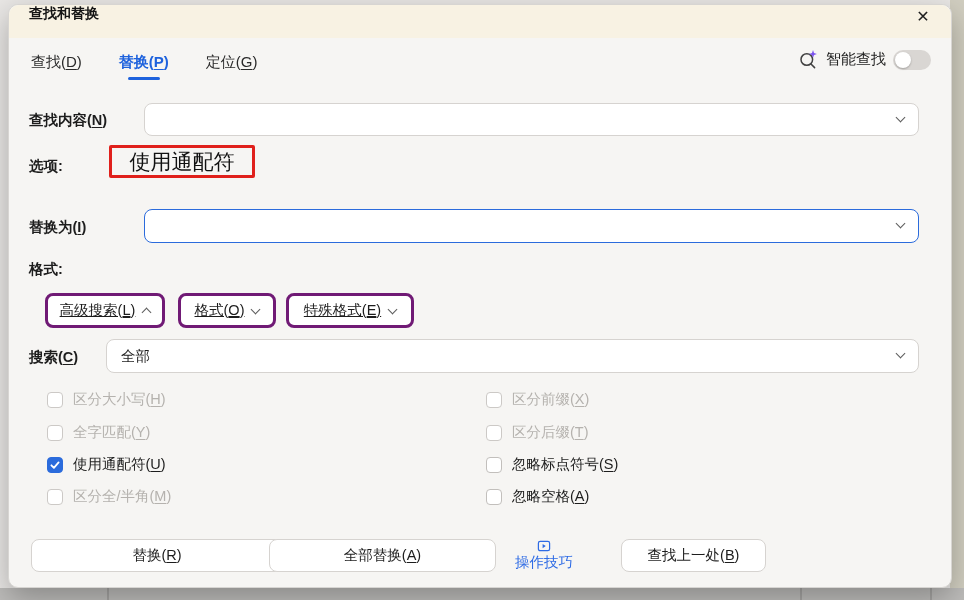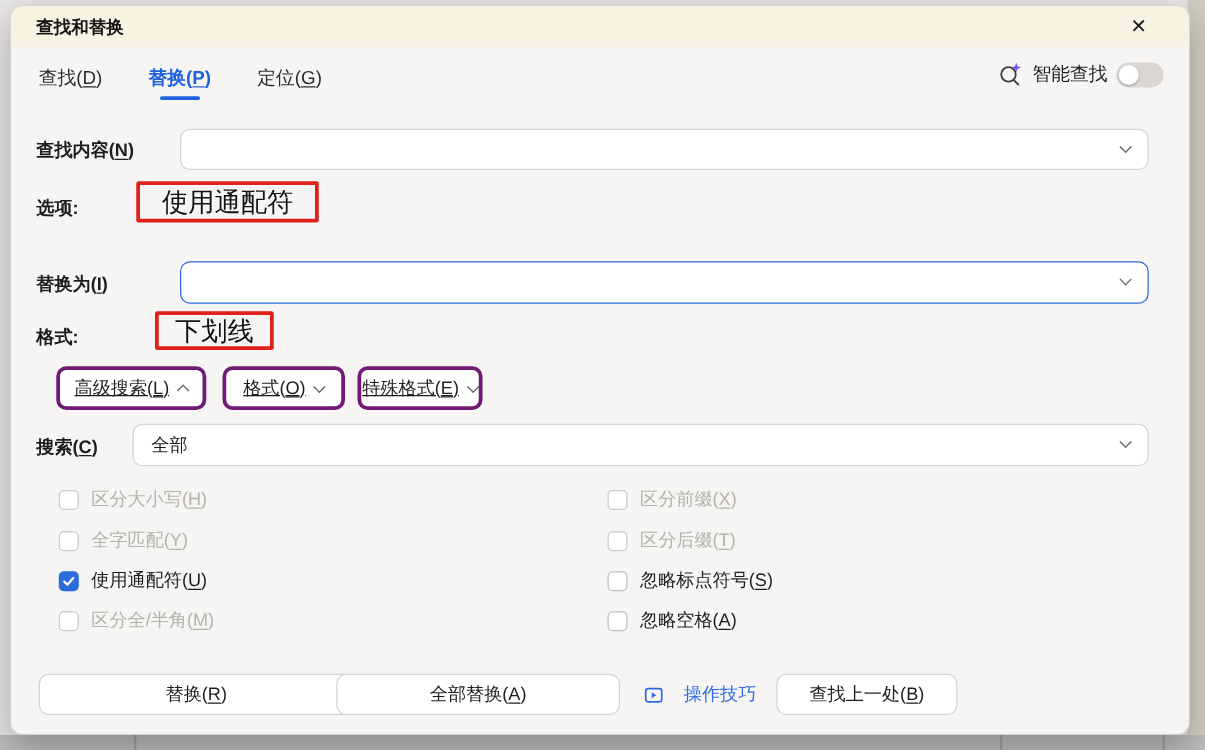--- a/index.html
+++ b/index.html
@@ -11,21 +11,21 @@
   .bg-top { position:absolute; left:0; top:0; width:964px; height:588px; background:#e9e7e5; }
   .bg-right { position:absolute; right:0; top:0; width:14px; height:588px; background:#d1cec0; }
   .bg-line { position:absolute; top:588px; height:12px; width:2px; background:#a5a4a2; }
 
   
   .dialog { position:absolute; left:8px; top:4px; width:944px; height:584px;
     background:#f6f5f3; border-radius:10px; box-shadow:0 10px 30px rgba(0,0,0,.28);
     border:1px solid #d7d5d2; }
 
   .titlebar { position:absolute; left:0; top:0; right:0; height:33px; background:#f8f2e3;
-    border-radius:10px 10px 0 0; display:flex; align-items:center; padding:0 26px 0 20px; }
+    border-radius:10px 10px 0 0; display:flex; align-items:flex-start; padding:0 14px 0 20px; }
   .title { font-weight:bold; font-size:14px; color:#141414; }
   .close-btn { margin-left:auto; background:none; border:none; font-size:16px; color:#202020;
     cursor:pointer; width:28px; height:24px; line-height:24px; text-align:center; }
 
   .tabbar { position:absolute; left:0; top:42px; right:0; height:30px; display:flex;
     align-items:center; padding-left:22px; }
   .tab { position:relative; margin-right:37px; font-size:15px; color:#2a2a2a; cursor:pointer; }
   .tab.active { color:#1e62dd; font-weight:bold; }
   .tab-underline { position:absolute; left:50%; transform:translateX(-50%); bottom:-8px;
     width:32px; height:3px; border-radius:2px; background:#1e62dd; }
@@ -60,22 +60,22 @@
     flex:0 0 auto; display:flex; align-items:center; justify-content:center; }
   .cb.checked { background:#2b6bdc; border-color:#2b6bdc; }
   .cb-label { font-size:14.5px; color:#1d1d1d; }
   .cb-row.disabled .cb-label { color:#b5b2ae; }
   .cb-row.disabled .cb { border-color:#ccc9c6; }
 
   .footer-btn { position:absolute; top:534px; height:33px; background:#fff; border:1px solid #d6d3d0;
     border-radius:8px; font-size:14.5px; color:#1d1d1d; cursor:pointer; text-align:center;
     display:flex; align-items:center; justify-content:center; }
   .footer-btn.primary { background:#2264df; border-color:#2264df; color:#fff; }
-  .tips-link { position:absolute; top:534px; height:33px; display:flex; align-items:center; gap:16px;
-    color:#2e6be5; font-size:14.5px; cursor:pointer; background:none; border:none; }
+  .tips-link { position:absolute; top:534px; height:33px; display:flex; align-items:center; gap:0;
+    color:#2e6be5; font-size:14.5px; cursor:pointer; background:none; border:none;flex-direction:column; }
 </style>
 </head>
 <body>
 
 <div class="bg-top"></div>
 <div class="bg-right"></div>
 <div class="bg-line" style="left:107px;"></div>
 <div class="bg-line" style="left:800px;"></div>
 <div class="bg-line" style="left:930px;"></div>
 
@@ -115,33 +115,30 @@
     <span>使用通配符</span>
   </div>
 
   <span class="field-label" style="top:213px;"><span>替换为(</span><span class="key">I</span><span>)</span></span>
   <div class="combo focused" style="left:135px; top:204px; width:775px; height:34px;">
     <span class="combo-value"></span>
     <i class="chev"></i>
   </div>
 
   <span class="field-label" style="top:255px;">格式:</span>
-  <div class="red-box" style="left:115px; top:244px; width:95px; height:31px;">
-    <span>下划线</span>
-  </div>
 
   <button class="tool-btn" style="left:36px; top:288px; width:120px;">
     <span><span>高级搜索(</span><span class="key">L</span><span>)</span></span>
     <i class="chev up"></i>
   </button>
   <button class="tool-btn" style="left:169px; top:288px; width:98px;">
     <span><span>格式(</span><span class="key">O</span><span>)</span></span>
     <i class="chev down"></i>
   </button>
-  <button class="tool-btn" style="left:277px; top:288px; width:100px;">
+  <button class="tool-btn" style="left:277px; top:288px; width:128px;">
     <span><span>特殊格式(</span><span class="key">E</span><span>)</span></span>
     <i class="chev down"></i>
   </button>
 
   <span class="field-label" style="top:343px;"><span>搜索(</span><span class="key">C</span><span>)</span></span>
   <div class="combo" style="left:97px; top:334px; width:813px; height:34px;">
     <span class="combo-value">全部</span>
     <i class="chev"></i>
   </div>
 

